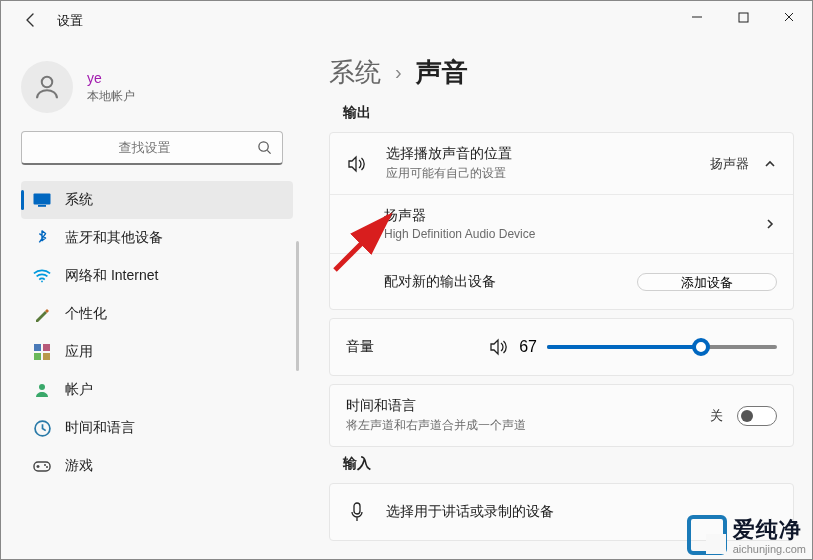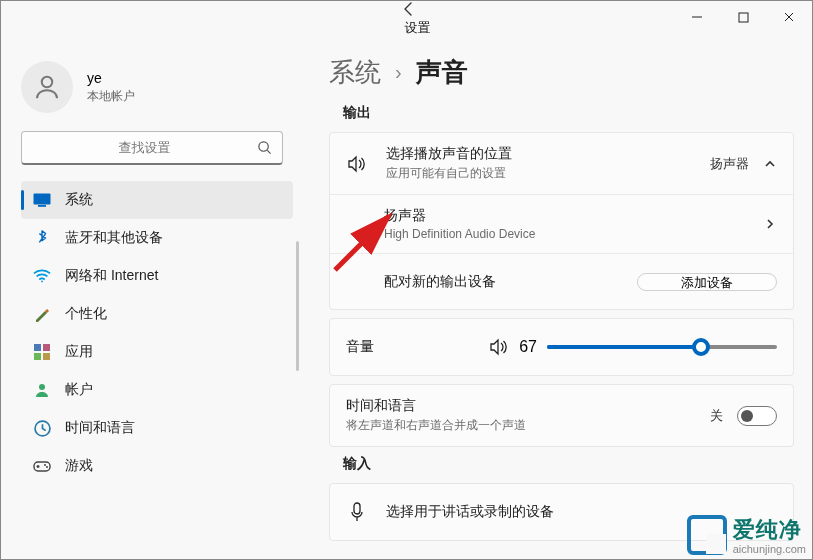--- a/index.html
+++ b/index.html
@@ -1,27 +1,27 @@
 <!DOCTYPE html>
 <html><head>
 <meta charset="utf-8">
 <style>
   * { box-sizing: border-box; margin: 0; padding: 0; font-family: "Segoe UI", "Microsoft YaHei", sans-serif; }
   html, body { width: 813px; height: 560px; overflow: hidden; background: #fff; }
   .window { width: 813px; height: 560px; border: 1px solid #888; position: relative; background: #f8f8f8; }
-  .titlebar { height: 40px; display: flex; align-items: center; padding-left: 22px; flex-direction: column; }
+  .titlebar { height: 40px; display: flex; align-items: center; padding-left: 22px; }
   .titlebar .back { width: 18px; height: 18px; margin-right: 16px; cursor: pointer; }
   .titlebar .title { font-size: 13px; color: #111; }
   .winctrls { position: absolute; top: 0; right: 0; display: flex; }
   .winctrls div { width: 46px; height: 32px; display: flex; align-items: center; justify-content: center; cursor: pointer; }
   .body { display: flex; height: calc(100% - 40px); }
   .sidebar { width: 300px; padding: 12px 8px 0 20px; position: relative; }
   .profile { display: flex; align-items: center; margin-bottom: 18px; margin-top: 8px; }
   .avatar { width: 52px; height: 52px; border-radius: 50%; background: #eaeaea; display: flex; align-items: center; justify-content: center; margin-right: 14px; }
-  .profile .name { font-size: 14px; color: #000000; }
+  .profile .name { font-size: 14px; color: #a21caf; }
   .profile .sub { font-size: 12px; color: #666; margin-top: 2px; }
   .search { width: 262px; height: 34px; border: 1px solid #bbb; border-bottom: 2px solid #777; background: #fdfdfd; display: flex; align-items: center; padding: 0 10px; margin-bottom: 16px; border-radius: 4px; }
   .search input { flex: 1; border: none; outline: none; background: transparent; font-size: 13px; color: #333; text-align: center; }
   .nav { display: flex; flex-direction: column; }
   .nav-item { height: 38px; display: flex; align-items: center; padding-left: 12px; border-radius: 4px; cursor: pointer; font-size: 14px; color: #222; position: relative; }
   .nav-item.selected { background: #e9e9e9; }
   .nav-item.selected::before { content:""; position:absolute; left:0; top:9px; width:3px; height:20px; background:#0067c0; border-radius:2px; }
   .nav-item .nicon { width: 18px; height: 18px; margin-right: 14px; display:flex; align-items:center; justify-content:center;}
   .sidebar-scroll { position:absolute; right:2px; top:200px; width:3px; height:130px; background:#c6c6c6; border-radius:2px; }
   .main { flex:1; padding: 14px 18px 0 28px; overflow: hidden; position:relative; }
@@ -43,21 +43,21 @@
   .vol-ctrl { display:flex; align-items:center; gap:10px; flex:1; justify-content:flex-end; }
   .slider { position:relative; width:230px; height:4px; background:#888; border-radius:2px; }
   .slider .fill { position:absolute; left:0; top:0; height:100%; background:#0067c0; border-radius:2px; }
   .slider .thumb { position:absolute; top:50%; width:18px; height:18px; border-radius:50%; background:#fff; border:4px solid #0067c0; transform:translate(-50%,-50%); }
   .toggle { width:40px; height:20px; border-radius:10px; background:#fff; border:1px solid #777; position:relative; }
   .toggle .knob { position:absolute; left:3px; top:50%; transform:translateY(-50%); width:12px; height:12px; border-radius:50%; background:#555; }
   .arrow-annot { position:absolute; left:328px; top:205px; pointer-events:none; }
   .watermark { position:absolute; right:6px; bottom:4px; display:flex; align-items:center; gap:6px; }
   .watermark .logo { width:40px; height:40px; border:4px solid #1a7ab8; border-radius:6px; position:relative; }
   .watermark .logo::after{content:"";position:absolute;right:-3px;bottom:-3px;width:20px;height:20px;background:#f8f8f8;}
-  .watermark .txt1 { font-size:22px; font-weight:700; color:#0f766e; letter-spacing:1px; }
+  .watermark .txt1 { font-size:22px; font-weight:700; color:#0f172a; letter-spacing:1px; }
   .watermark .txt2 { font-size:11px; color:#888; margin-top:-2px; }
 </style>
 </head>
 <body>
 
 <div class="window">
   <div class="titlebar">
     <span class="back">
       <svg viewBox="0 0 16 16" width="16" height="16">
           <path d="M10 2 4 8l6 6" stroke="#333" stroke-width="1.4" fill="none" stroke-linecap="round" stroke-linejoin="round"></path>

